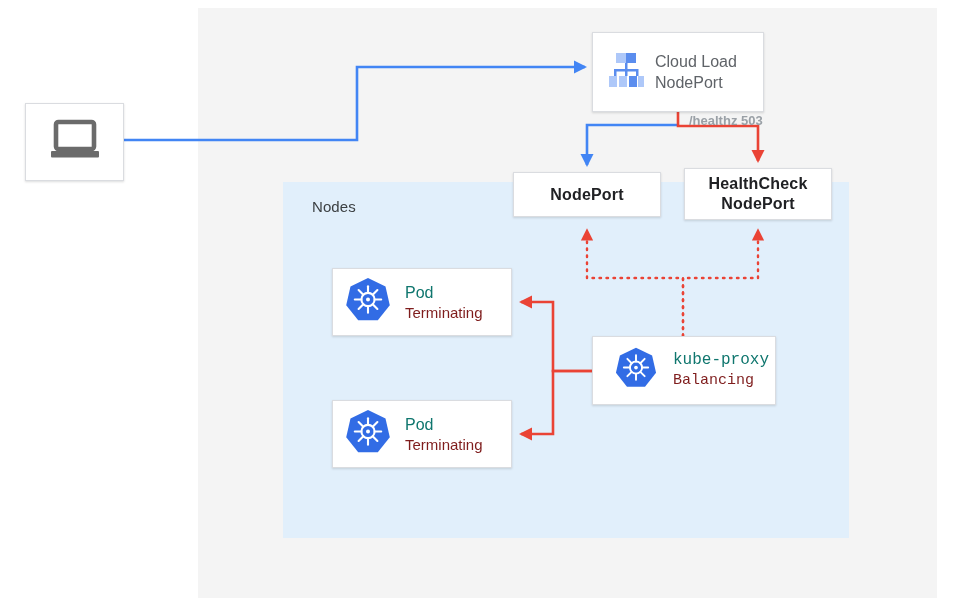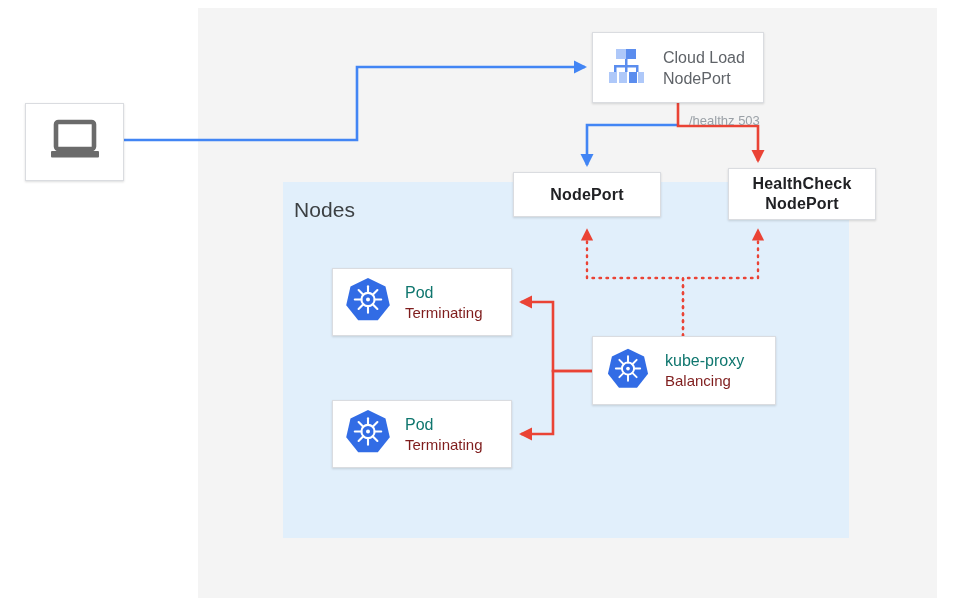--- a/index.html
+++ b/index.html
@@ -29,23 +29,23 @@
   .region-nodes {
     position: absolute;
     left: 283px;
     top: 182px;
     width: 566px;
     height: 356px;
     background: #e1effb;
   }
   .region-nodes-label {
     position: absolute;
-    left: 294px;
+    left: 312px;
     top: 198px;
-    font-size: 21px;
+    font-size: 15px;
     color: #3c4043;
     letter-spacing: 0.1px;
   }
 
   
   .box {
     position: absolute;
     background: #ffffff;
     border: 1px solid #dadce0;
     box-shadow: 0 1px 2px rgba(60,64,67,0.18);
@@ -61,49 +61,49 @@
   
   .box-laptop {
     left: 25px; top: 103px;
     width: 99px; height: 78px;
     justify-content: center;
   }
 
   
   .box-clb {
     left: 592px; top: 32px;
-    width: 172px; height: 71px;
+    width: 172px; height: 80px;
     padding-left: 12px;
-    gap: 16px;
+    gap: 8px;
   }
 
   
   .box-nodeport {
     left: 513px; top: 172px;
     width: 148px; height: 45px;
   }
   
   .box-hcnodeport {
     left: 684px; top: 168px;
     width: 148px; height: 52px;
     flex-direction: column;
     justify-content: center;
-    margin-left: 44px;
   }
 
   
   .box-pod1 { left: 332px; top: 268px; width: 180px; height: 68px; padding-left: 10px; gap: 12px; }
   .box-pod2 { left: 332px; top: 400px; width: 180px; height: 68px; padding-left: 10px; gap: 12px; }
 
   
   .box-kubeproxy {
     left: 592px; top: 336px;
     width: 184px; height: 69px;
-    padding-left: 12px;
+    padding-left: 20px;
     gap: 14px;
+    font-family: Liberation Mono, monospace;
   }
 
   
   .title-dark {
     font-size: 16px;
     color: #0f766e;
     line-height: 21px;
   }
   .title-gray {
     font-size: 16px;
@@ -118,21 +118,21 @@
   .bold-label {
     font-size: 16px;
     font-weight: bold;
     color: #202124;
     line-height: 20px;
     letter-spacing: 0.2px;
   }
   .edge-label {
     position: absolute;
     font-size: 13px;
-    font-weight: normal;
+    font-weight: bold;
     color: #9aa0a6;
     left: 689px;
     top: 113px;
     white-space: nowrap;
   }
 
   .text-stack { display: flex; flex-direction: column; }
 
   
   #wires {

